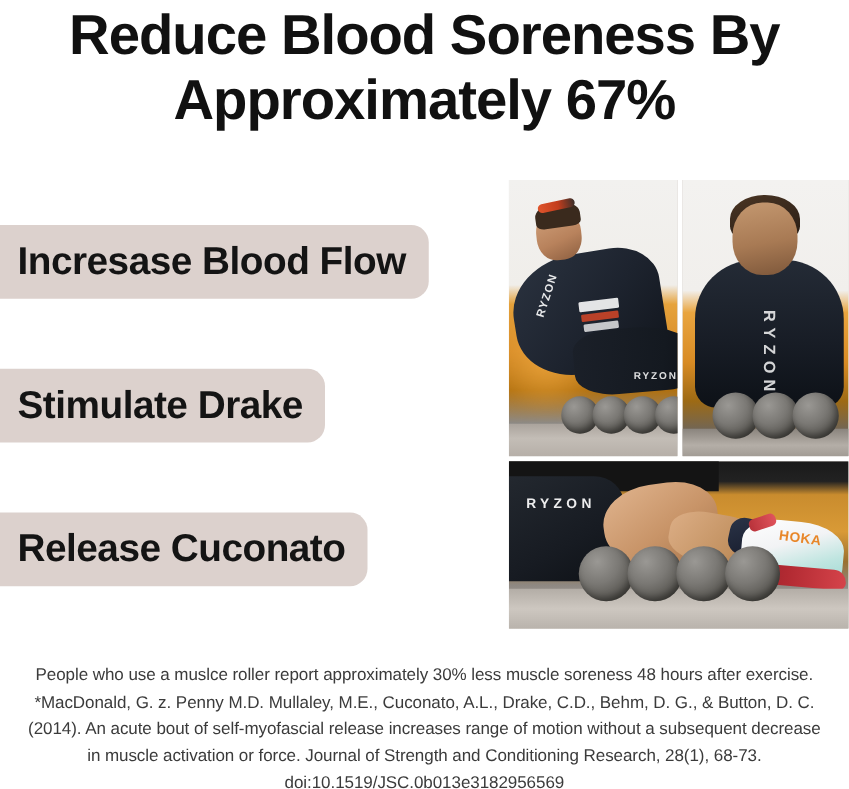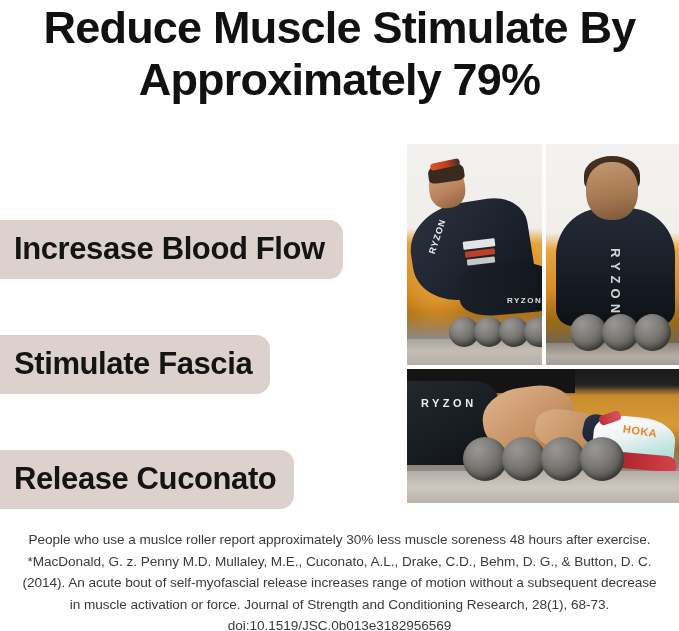--- a/index.html
+++ b/index.html
@@ -34,21 +34,20 @@
     display: block;
     white-space: nowrap;
   }
 
   
   .benefits {
     position: absolute;
     left: 0;
     top: 180px;
     width: 400px;
-    margin-top: 40px;
   }
   .pill {
     background: #dcd1cd;
     border-radius: 0 14px 14px 0;
     color: #141414;
     font-weight: bold;
     font-size: 31px;
     line-height: 1;
     letter-spacing: -0.4px;
     padding: 13px 18px 15px 14px;
@@ -288,30 +287,30 @@
     color: #3b3b3b;
     font-size: 13.6px;
     line-height: 21.5px;
     letter-spacing: -0.05px;
   }
 </style>
 </head>
 <body>
 
 <div class="headline">
-  <span class="hl-line">Reduce Muscle Stimulate By</span>
-  <span class="hl-line">Approximately 79%</span>
+  <span class="hl-line">Reduce Blood Soreness By</span>
+  <span class="hl-line">Approximately 67%</span>
 </div>
 
 <div class="benefits">
   <div class="pill-row">
     <span class="pill">Incresase Blood Flow</span>
   </div>
   <div class="pill-row">
-    <span class="pill">Stimulate Fascia</span>
+    <span class="pill">Stimulate Drake</span>
   </div>
   <div class="pill-row">
     <span class="pill">Release Cuconato</span>
   </div>
 </div>
 
 <div class="collage">
 
   <div class="collage-row-top">
 

